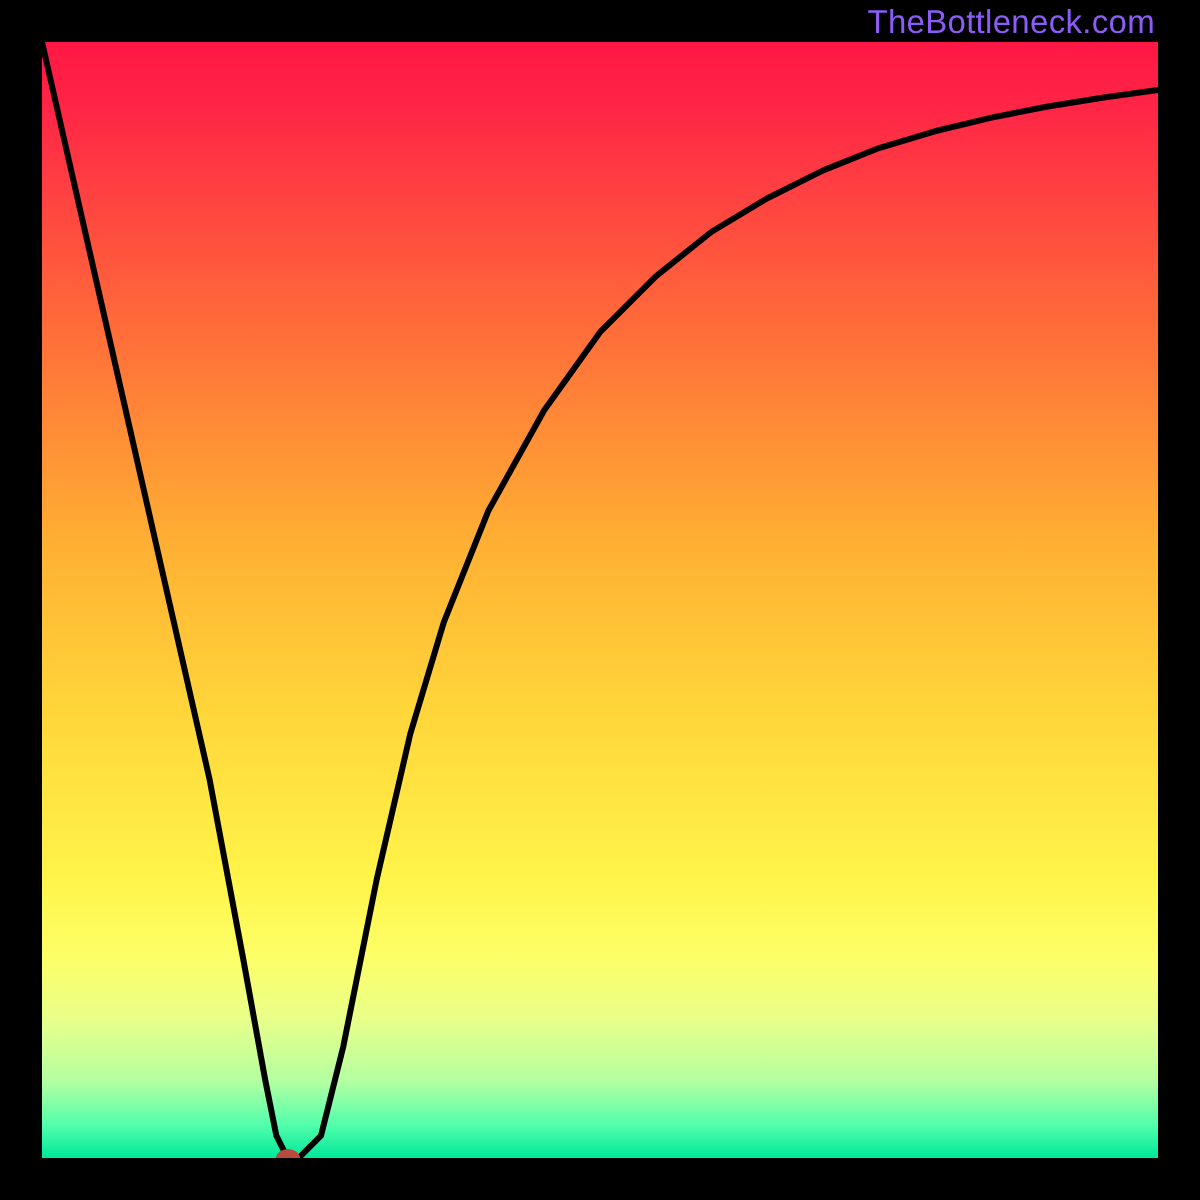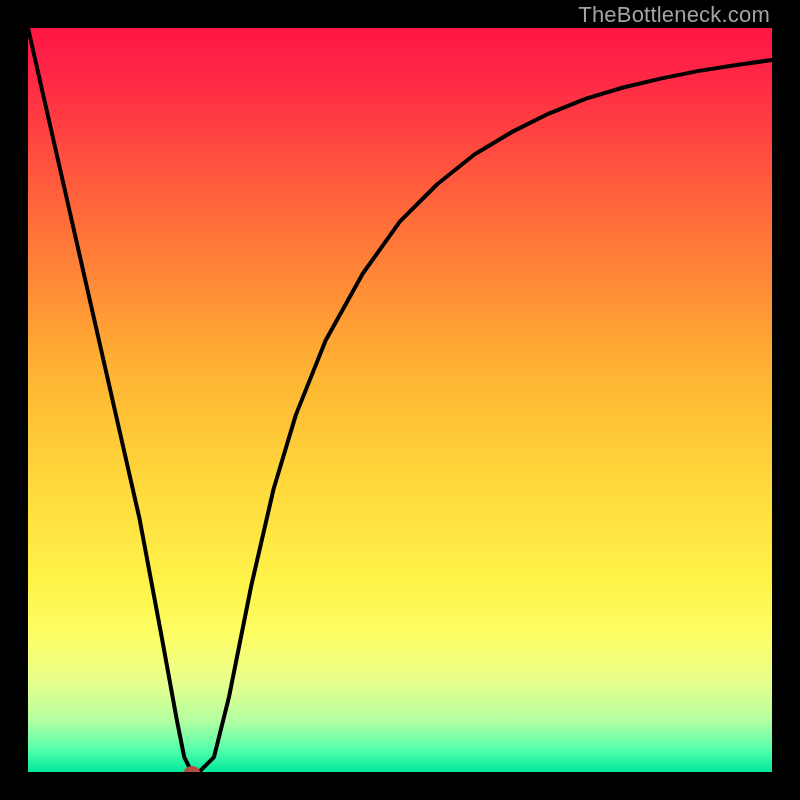--- a/index.html
+++ b/index.html
@@ -22,21 +22,21 @@
   .plot-area {
     position: absolute;
     top: 28px;
     left: 28px;
     width: 744px;
     height: 744px;
     overflow: hidden;
   }
   .watermark {
     position: absolute;
-    color: #a3a3a3;
+    color: #8b5cf6;
     font-size: 22px;
     font-weight: 500;
     letter-spacing: 0.2px;
     text-align: right;
     user-select: none;
   }
   svg.curve {
     position: absolute;
     top: 0;
     left: 0;

